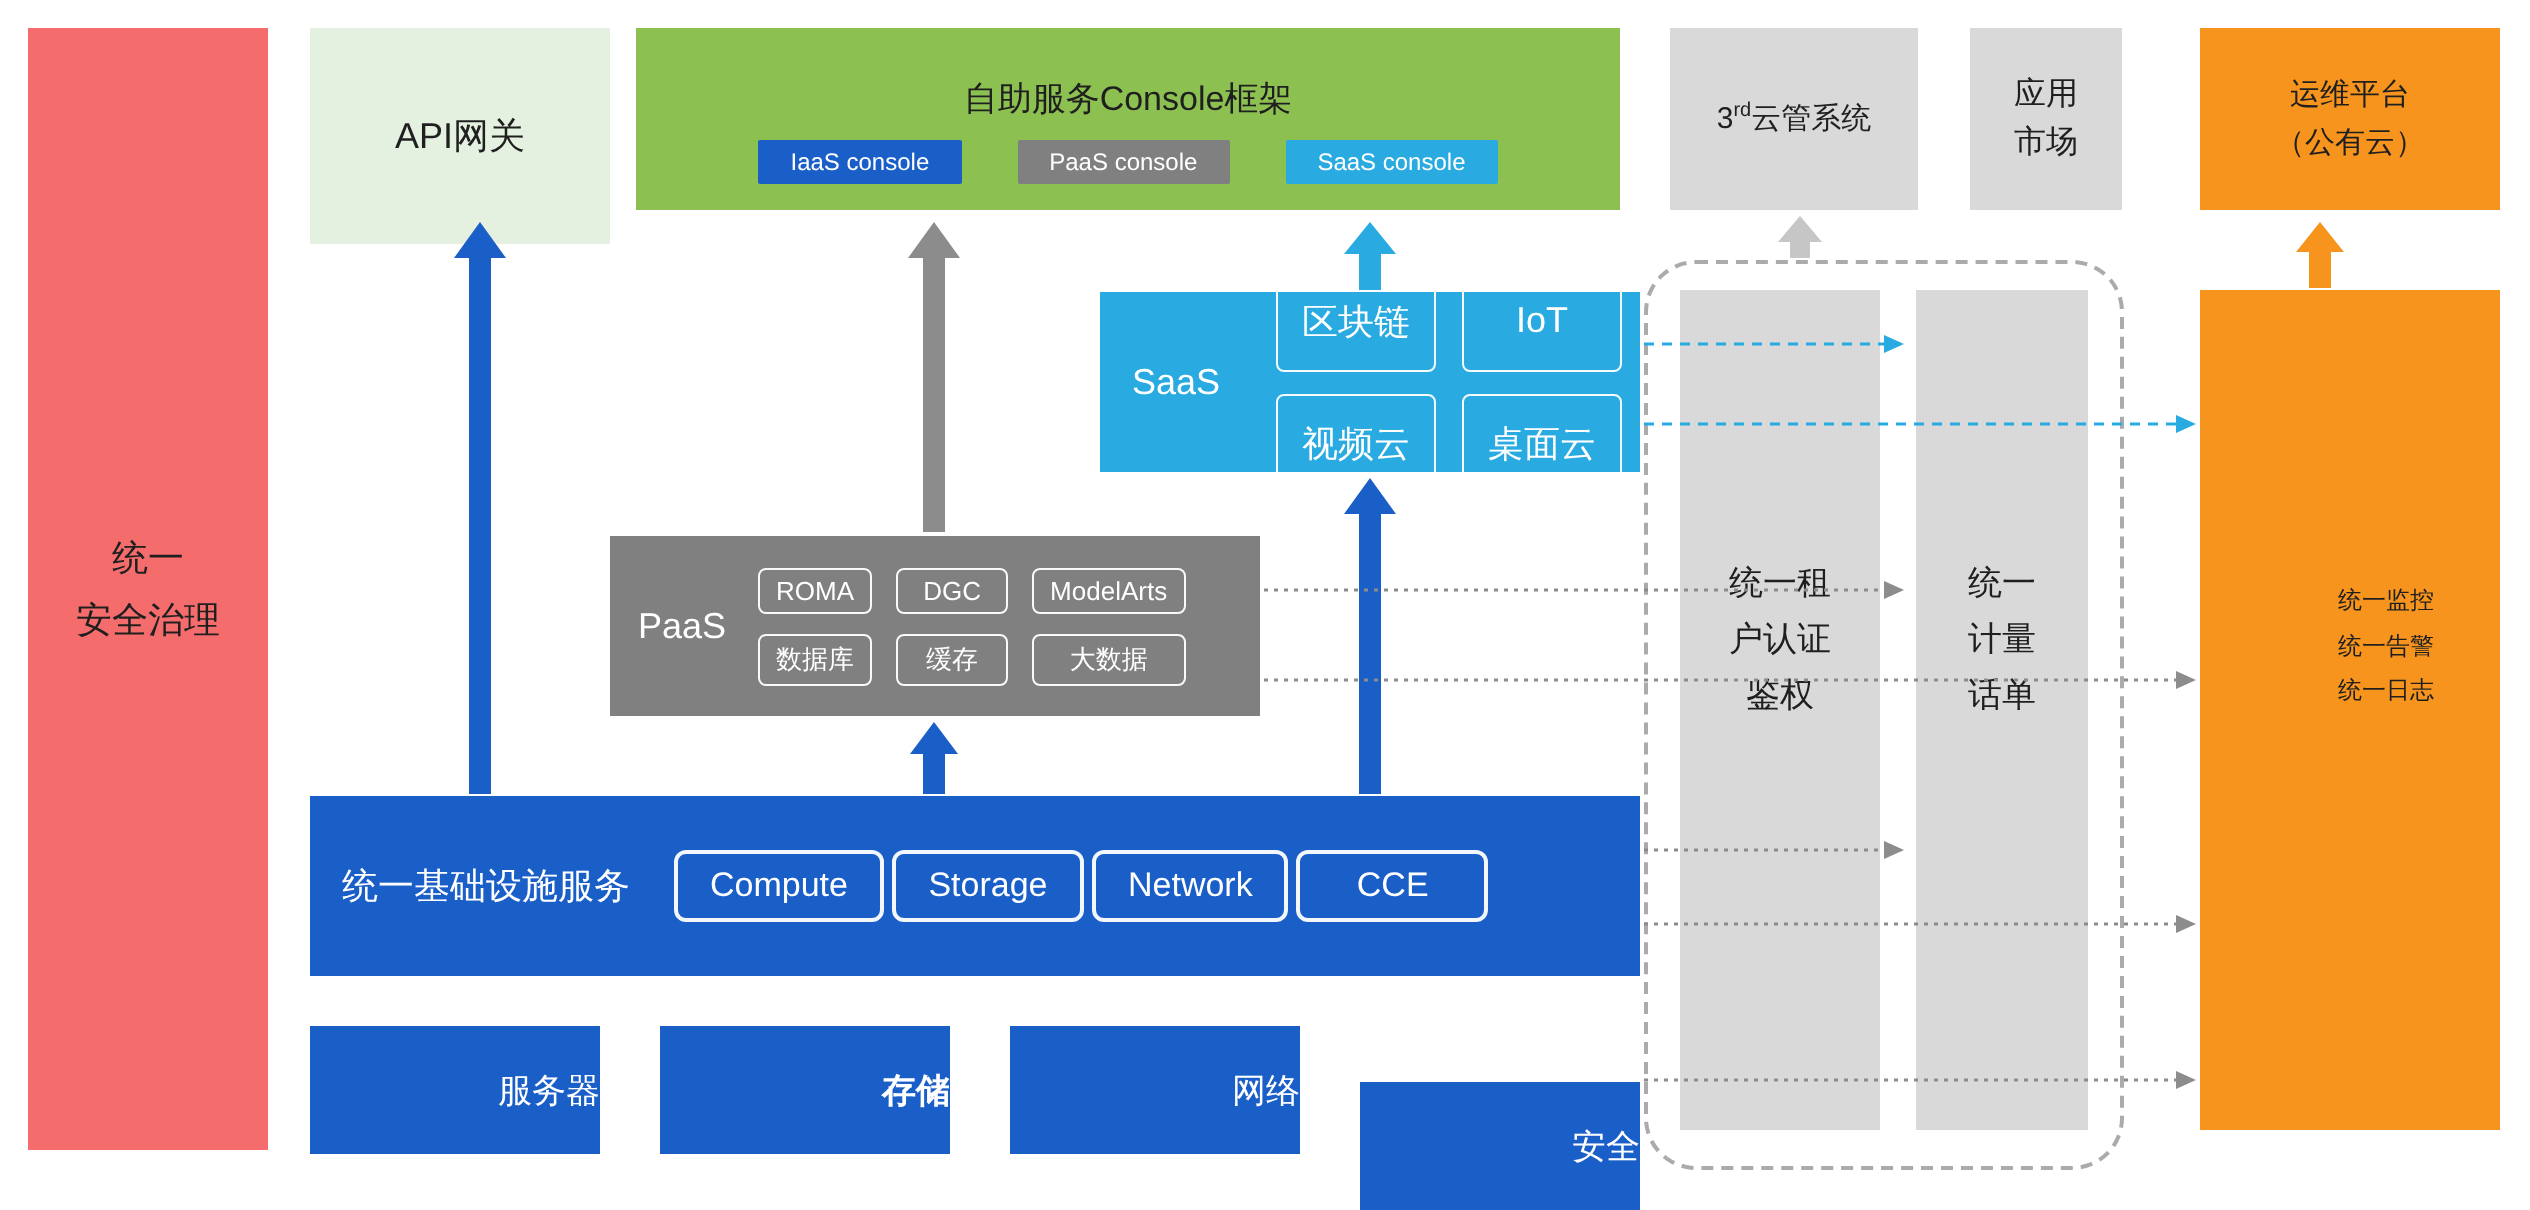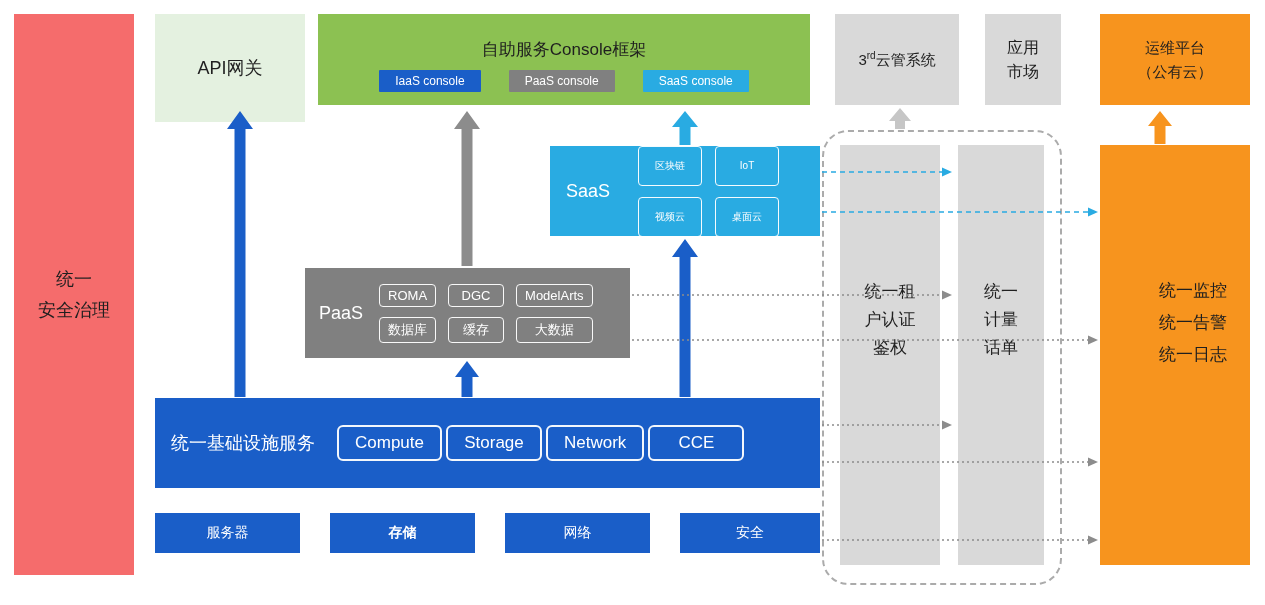--- a/index.html
+++ b/index.html
@@ -26,41 +26,41 @@
   .market { background:var(--c-lightgray,#d9d9d9); left:985px; top:14px; width:76px; height:91px; font-size:16px; line-height:1.5; }
   .ops { background:var(--c-orange,#f7941e); left:1100px; top:14px; width:150px; height:91px; font-size:15px; line-height:1.55; }
 
   .saas-box { background:var(--c-cyan,#29abe2); left:550px; top:146px; width:270px; height:90px;
               justify-content:flex-start; padding-left:16px; gap:28px; }
   .saas-label,.paas-label,.infra-label { color:#fff; font-size:18px; }
   .grid2 { display:grid; grid-template-columns:auto auto; gap:11px 13px; }
   .grid3 { display:grid; grid-template-columns:auto auto auto; gap:10px 12px; }
   .chip { border:1.5px solid rgba(255,255,255,.95); border-radius:4px; color:#fff;
           display:flex; align-items:center; justify-content:center; }
-  .saas-chip { font-size:10px; padding:12px 12px; min-width:64px; }
+  .saas-chip { font-size:18px; padding:12px 12px; min-width:64px; }
 
   .paas-box { background:var(--c-gray,#808080); left:305px; top:268px; width:325px; height:90px;
               justify-content:flex-start; padding-left:14px; gap:16px; }
   .paas-chip { font-size:13px; padding:3px 8px; min-width:56px; }
 
   .infra { background:var(--c-blue,#1a5ec8); left:155px; top:398px; width:665px; height:90px;
            justify-content:flex-start; padding-left:16px; gap:22px; }
   .infra-chips { display:flex; gap:4px; }
   .infra-chip { font-size:17px; padding:6px 16px; border-width:2px; border-radius:6px; min-width:96px; }
 
-  .hw { background:var(--c-blue,#1a5ec8); top:513px; height:40px; color:#fff; font-size:14px; }
+  .hw { background:var(--c-blue,#1a5ec8); top:513px; height:64px; color:#fff; font-size:17px;justify-content:flex-end; }
 
   .dashed-wrap { position:absolute; left:822px; top:130px; width:240px; height:455px;
                  border:2px dashed var(--c-dash,#ababab); border-radius:26px; }
   .col { background:var(--c-lightgray,#d9d9d9); top:145px; height:420px; font-size:17px;
          line-height:1.65; padding-bottom:70px; }
   .auth { left:840px; width:100px; }
   .meter { left:958px; width:86px; }
   .monitor { background:var(--c-orange,#f7941e); left:1100px; top:145px; width:150px; height:420px;
-             font-size:17px; line-height:1.9; padding-bottom:64px;padding-left:36px; }
+             font-size:12px; line-height:1.9; padding-bottom:64px;padding-left:36px; }
 
   .arrows { position:absolute; left:0; top:0; pointer-events:none; }
 </style>
 </head>
 <body>
 
 <div class="canvas">
 
   <div class="node security">
     <span class="pre">统一
@@ -128,21 +128,21 @@
 
   <div class="node hw" style="left:155px;width:145px;">
     <span>服务器</span>
   </div>
   <div class="node hw" style="left:330px;width:145px;font-weight:bold;">
     <span>存储</span>
   </div>
   <div class="node hw" style="left:505px;width:145px;">
     <span>网络</span>
   </div>
-  <div class="node hw" style="left:680px;width:140px;">
+  <div class="node hw" style="left:680px;width:140px;margin-top:28px;">
     <span>安全</span>
   </div>
 
   <div class="dashed-wrap"></div>
   <div class="node col auth">
     <span class="pre">统一租
 户认证
 鉴权</span>
   </div>
   <div class="node col meter">

